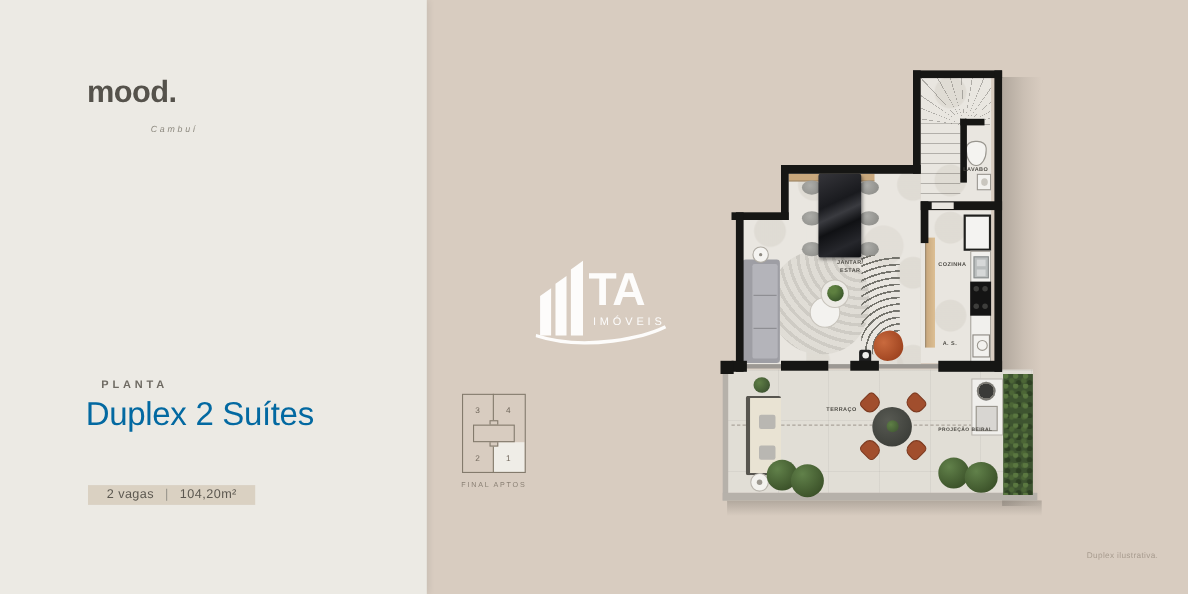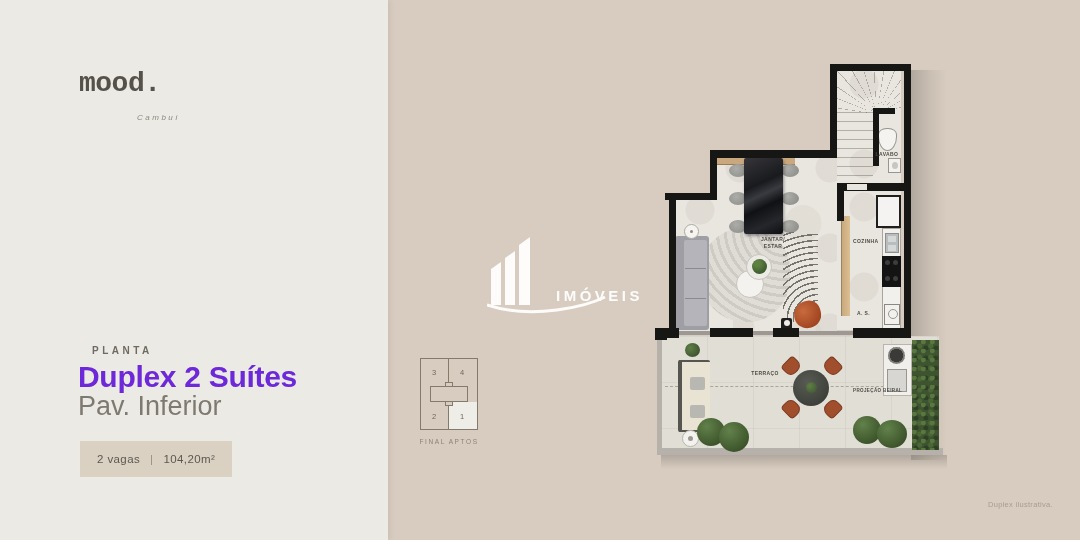--- a/index.html
+++ b/index.html
@@ -2,31 +2,31 @@
 <html style="--left-bg: #ECEAE4; --right-bg: #D8CCC0; --badge-bg: #DAD1C2;"><head>
 <meta charset="utf-8">
 <style>
   * { margin:0; padding:0; box-sizing:border-box; }
   html,body { width:1080px; height:540px; overflow:hidden; }
   body { position:relative; font-family:"Liberation Sans", sans-serif; background:var(--right-bg,#D8CCC0); }
 
   
   .left-panel { position:absolute; left:0; top:0; width:388px; height:540px;
     background:var(--left-bg,#ECEAE4); box-shadow:2px 0 6px rgba(0,0,0,.07); }
-  .logo { position:absolute; left:79px; top:68px; font-family:Liberation Mono, monospace;
+  .logo { position:absolute; left:79px; top:68px; font-family:Liberation Sans, sans-serif;
     font-weight:bold; font-size:28px; letter-spacing:-.5px; color:#55524B; }
   .logo-city { position:absolute; left:137px; top:113px; font-size:8px; letter-spacing:2.5px;
     color:#8D897F;font-style:italic; }
   .eyebrow { position:absolute; left:92px; top:345px; font-size:10px; letter-spacing:3.5px;
     color:#6F6B63; font-weight:600; }
-  .plan-title { position:absolute; left:78px; top:360px; font-size:30px; font-weight:bold;
-    color:#6d28d9; letter-spacing:-.3px; }
+  .plan-title { position:absolute; left:78px; top:360px; font-size:30px; font-weight:normal;
+    color:#0369a1; letter-spacing:-.3px; }
   .plan-subtitle { position:absolute; left:78px; top:391px; font-size:27px; font-weight:400;
     color:#7E7A71; }
-  .badge { position:absolute; left:80px; top:441px; height:36px; display:inline-flex;
+  .badge { position:absolute; left:80px; top:441px; height:18px; display:inline-flex;
     align-items:center; gap:10px; padding:4px 17px; background:var(--badge-bg,#DAD1C2);
     font-size:11.5px; color:#5C5850; letter-spacing:.4px; }
   .badge .sep { color:#97938A; font-weight:300; }
 
   
   .disclaimer { position:absolute; left:988px; top:500px; font-size:7.5px; color:#A89C8F; letter-spacing:.3px; }
 
   
   .keyplan { position:absolute; left:416px; top:358px; width:66px; height:92px; }
   .kp-outline { position:absolute; left:4px; top:0; width:58px; height:72px;
@@ -38,21 +38,21 @@
     border:1px solid #837A6C; background:var(--right-bg,#D8CCC0); }
   .kp-core-tab-t { position:absolute; left:29px; top:24px; width:8px; height:5px; border:1px solid #837A6C; background:var(--right-bg,#D8CCC0); }
   .kp-core-tab-b { position:absolute; left:29px; top:43px; width:8px; height:5px; border:1px solid #837A6C; background:var(--right-bg,#D8CCC0); }
   .kp-num { position:absolute; font-size:7.5px; color:#6F665A; }
   .kp-caption { position:absolute; left:0; top:80px; width:66px; text-align:center;
     font-size:6.5px; letter-spacing:1.6px; color:#8B8175; }
 
   
   .watermark { position:absolute; left:487px; top:231px; width:122px; height:84px; opacity:.95; }
   .wm-ta { position:absolute; left:48px; top:8px; font-size:42px; font-weight:bold; color:#FFFFFF; letter-spacing:-1px; }
-  .wm-word { position:absolute; left:69px; top:56px; font-size:15px; letter-spacing:3.5px; color:#FFFFFF;font-weight:bold; }
+  .wm-word { position:absolute; left:52px; top:56px; font-size:10px; letter-spacing:3.5px; color:#FFFFFF; }
 
   
   .floorplan { position:absolute; left:655px; top:64px; width:312px; height:424px; }
   .wall { position:absolute; background:#161614; z-index:5; }
   .floor { position:absolute; z-index:1;
     background-color:#E9E6E0;
     background-image:radial-gradient(circle at 30% 20%, rgba(205,200,190,.35) 0 14px, transparent 15px),
                      radial-gradient(circle at 75% 65%, rgba(208,203,194,.3) 0 18px, transparent 19px);
     background-size:90px 80px, 120px 110px; }
   .label { position:absolute; z-index:7; font-size:5px; font-weight:600; letter-spacing:.4px;
@@ -166,21 +166,20 @@
   .speaker::after { content:""; position:absolute; left:2.5px; top:2px; width:6px; height:6px; border-radius:50%; background:#EDECE9; }
 </style>
 </head>
 <body>
 
 <div class="left-panel">
   <div class="logo">mood.</div>
   <div class="logo-city">Cambuí</div>
   <div class="eyebrow">PLANTA</div>
   <div class="plan-title">Duplex 2 Suítes</div>
-  <div class="plan-subtitle">Pav. Inferior</div>
   <div class="badge">
     <span>2 vagas</span>
     <span class="sep">|</span>
     <span>104,20m²</span>
   </div>
 </div>
 
 <div class="keyplan">
   <div class="kp-unit1"></div>
   <div class="kp-outline"></div>
@@ -196,20 +195,21 @@
   <div class="kp-caption">FINAL APTOS</div>
 </div>
 
 <div class="watermark">
   <svg width="122" height="84" viewBox="0 0 122 84">
     <path d="M4,38 L14,31 L14,74 L4,74 Z" fill="#FFFFFF"></path>
     <path d="M18,27 L28,20 L28,74 L18,74 Z" fill="#FFFFFF"></path>
     <path d="M32,14 L43,6 L43,74 L32,74 Z" fill="#FFFFFF"></path>
     <path d="M0,74 Q30,84 70,79 Q100,75 118,66" stroke="#FFFFFF" stroke-width="3" fill="none"></path>
   </svg>
+  <div class="wm-ta">TA</div>
   <div class="wm-word">IMÓVEIS</div>
 </div>
 
 <div class="floorplan">
 
   <div class="shadow-right"></div>
   <div class="shadow-bottom"></div>
 
   <div class="floor" style="left:182px; top:4px; width:64px; height:123px;"></div>
   <div class="floor" style="left:58px; top:88px; width:124px; height:182px;"></div>

